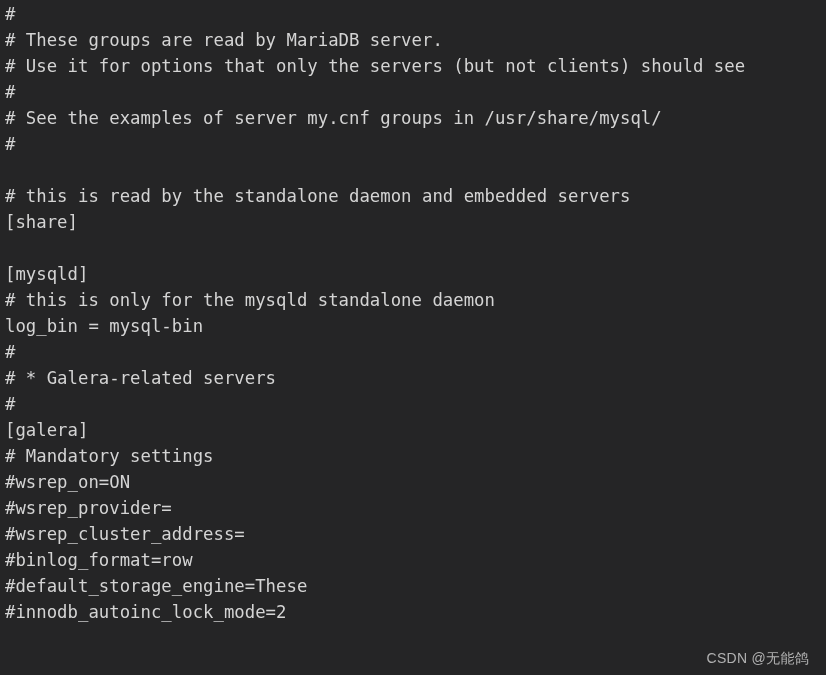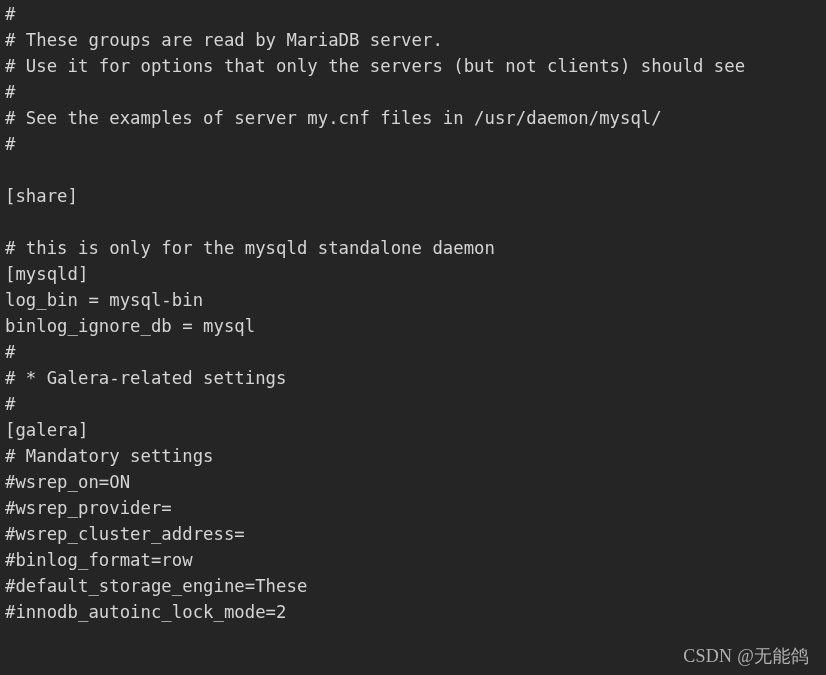--- a/index.html
+++ b/index.html
@@ -50,51 +50,51 @@
     height: 21px;
     background: #14fa14;
     vertical-align: -4px;
     margin: 0;
     padding: 0;
   }
   #watermark {
     position: absolute;
     right: 17px;
     bottom: 7px;
-    font-family: Liberation Serif, serif;
-    font-size: 18px;
+    font-family: Liberation Sans, sans-serif;
+    font-size: 14px;
     color: #cfcfcf;
     opacity: 0.82;
     letter-spacing: 0.3px;
     white-space: nowrap;
     pointer-events: none;
   }
 </style>
 </head>
 <body>
 
 <div id="terminal">
 
   <div id="code-area">
 
     <div class="code-line">#</div>
     <div class="code-line"># These groups are read by MariaDB server.</div>
     <div class="code-line"># Use it for options that only the servers (but not clients) should see</div>
     <div class="code-line">#</div>
-    <div class="code-line"># See the examples of server my.cnf files in /usr/daemon/mysql/</div>
+    <div class="code-line"># See the examples of server my.cnf groups in /usr/share/mysql/</div>
     <div class="code-line">#</div>
     <div class="code-line blank"></div>
+    <div class="code-line"># this is read by the standalone daemon and embedded servers</div>
     <div class="code-line">[share]</div>
     <div class="code-line blank"></div>
+    <div class="code-line">[mysqld]</div>
     <div class="code-line"># this is only for the mysqld standalone daemon</div>
-    <div class="code-line">[mysqld]</div>
     <div class="code-line">log_bin = mysql-bin</div>
-    <div class="code-line">binlog_ignore_db = mysql</div>
     <div class="code-line">#</div>
-    <div class="code-line"># * Galera-related settings</div>
+    <div class="code-line"># * Galera-related servers</div>
     <div class="code-line">#</div>
     <div class="code-line">[galera]</div>
     <div class="code-line"># Mandatory settings</div>
     <div class="code-line">#wsrep_on=ON</div>
     <div class="code-line">#wsrep_provider=</div>
     <div class="code-line">#wsrep_cluster_address=</div>
     <div class="code-line">#binlog_format=row</div>
     <div class="code-line">#default_storage_engine=These</div>
     <div class="code-line">#innodb_autoinc_lock_mode=2</div>
 

